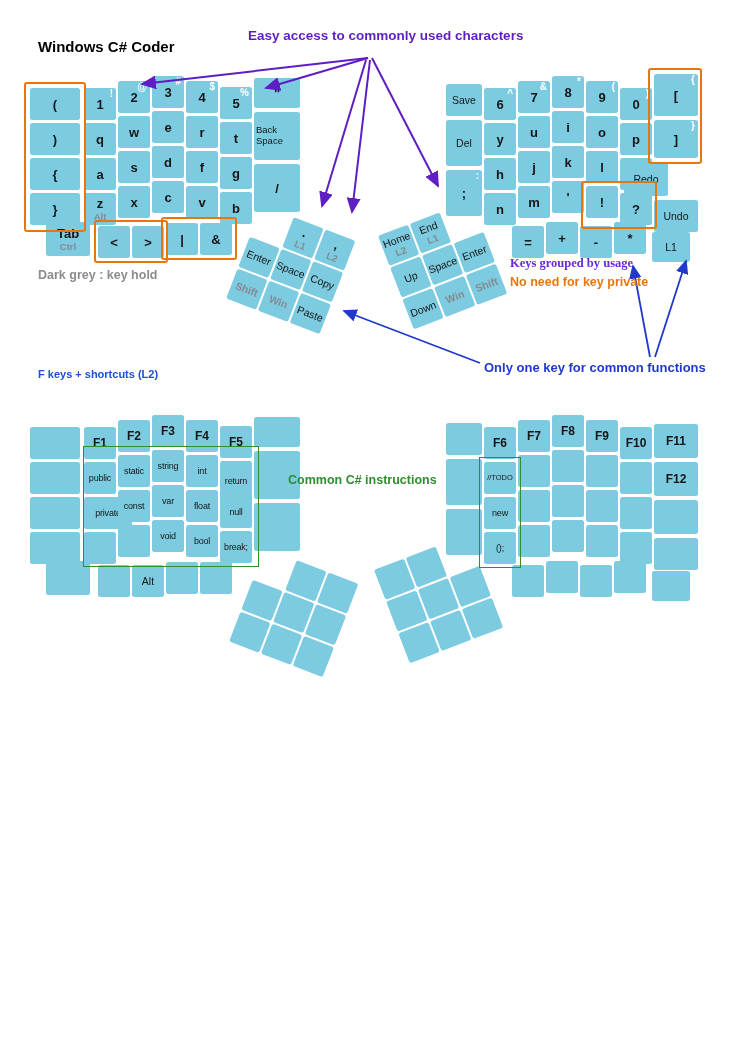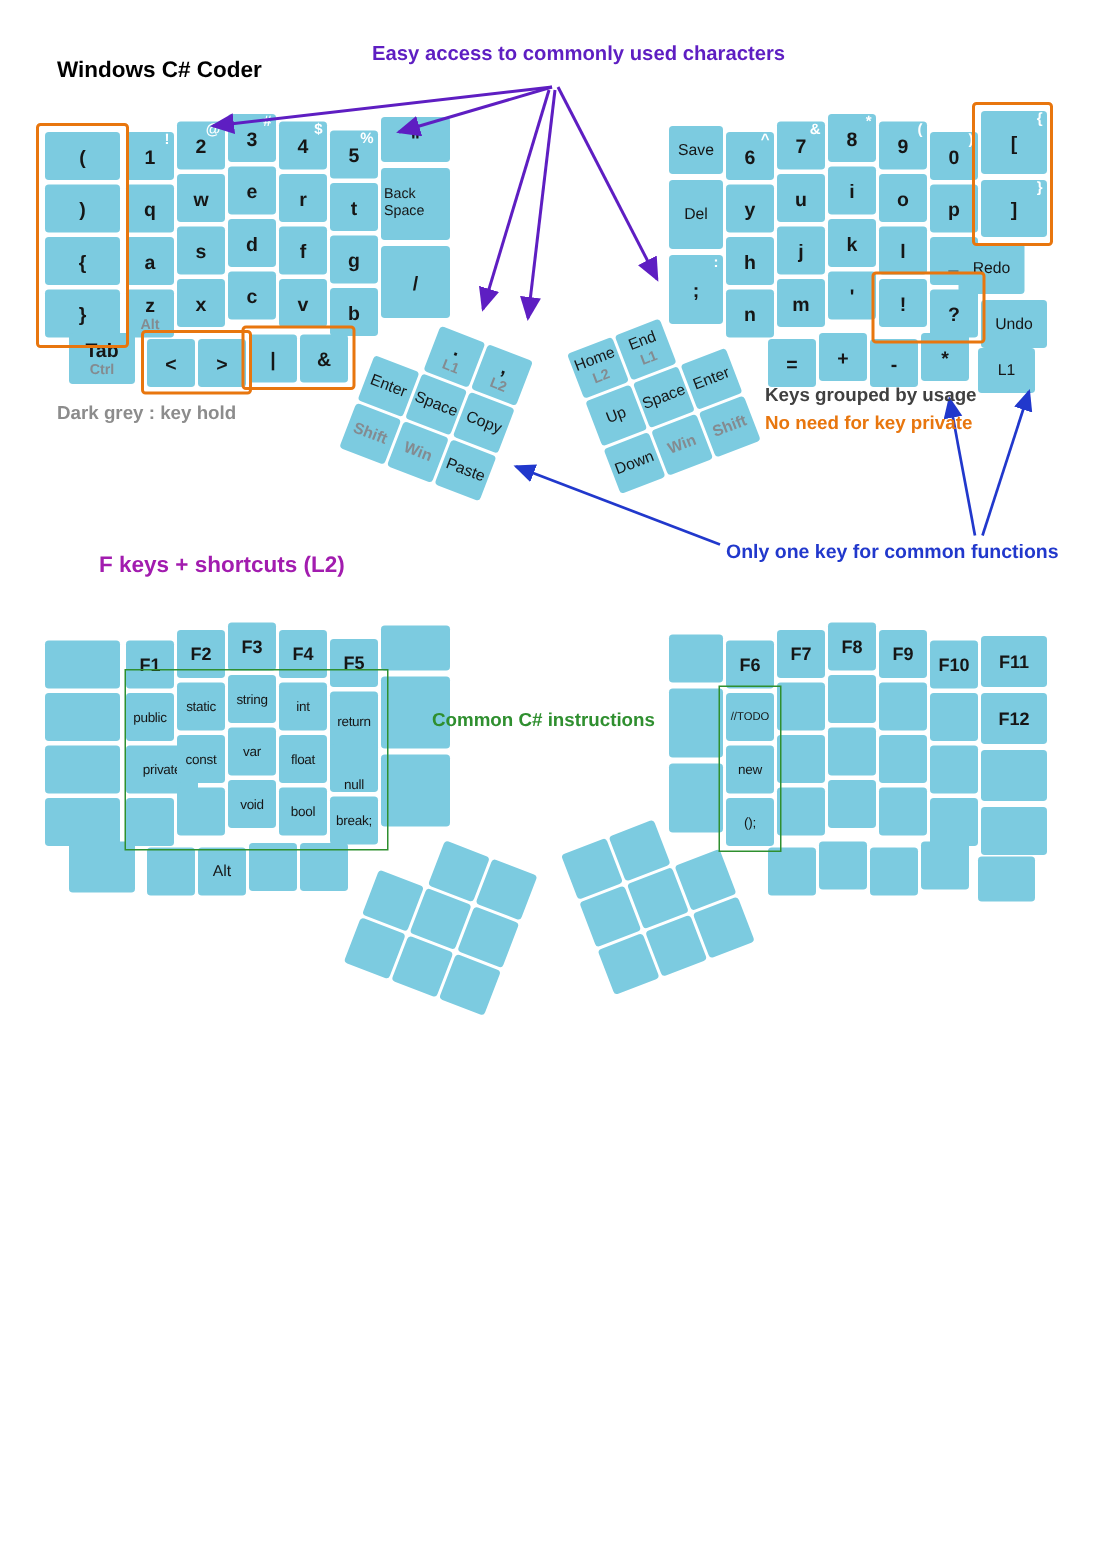--- a/index.html
+++ b/index.html
@@ -22,24 +22,24 @@
   .ksub{position:absolute;top:1px;right:3px;color:#ffffff;font-size:10px;font-weight:700;line-height:1;}
   .khold{color:#848B90;font-size:9.5px;font-weight:700;line-height:1;margin-top:2px;}
   .cluster{position:absolute;width:102px;height:102px;transform-origin:0 0;}
   .kbgroup{position:absolute;left:0;top:0;width:0;height:0;}
   .hbox{position:absolute;box-sizing:border-box;background:transparent;}
   .hbox.orange{border:2.5px solid #E8760E;border-radius:3px;}
   .hbox.green{border:1.6px solid #2F8F2F;}
   #arrows{position:absolute;left:0;top:0;pointer-events:none;}
   .note{position:absolute;line-height:1.25;}
   .t-main{left:38px;top:38px;font-size:15px;font-weight:700;color:#000;}
-  .t-layer2{left:38px;top:368px;font-size:15px;font-weight:700;color:#a21caf;margin-left:28px;}
+  .t-layer2{left:38px;top:368px;font-size:11px;font-weight:700;color:#1d4ed8;}
   .n-purple{left:248px;top:28px;font-size:13.5px;font-weight:600;color:#5E1EC2;text-align:right;}
   .n-grey{left:38px;top:268px;font-size:12.5px;font-weight:700;color:#8C8C8C;}
-  .n-orange1{left:510px;top:256px;font-size:12.5px;font-weight:600;color:#404040;}
+  .n-orange1{left:510px;top:256px;font-size:12.5px;font-weight:600;color:#6d28d9;font-family:Liberation Serif, serif;}
   .n-orange2{left:510px;top:275px;font-size:12.5px;font-weight:600;color:#E8760E;}
   .n-blue{left:484px;top:360px;font-size:13px;font-weight:600;color:#2138CC;}
   .n-green{left:288px;top:473px;font-size:12.5px;font-weight:600;color:#2F8F2F;}
 </style>
 </head>
 <body>
 
 <div id="canvas">
   <div id="keys-layer" class="kbgroup">
       <div class="kbgroup">
@@ -209,21 +209,21 @@
         </div>
         <div class="key" style="left: 552px; top: 146px; width: 32px; height: 32px;">
           <span class="kmain">k</span>
         </div>
         <div class="key" style="left: 586px; top: 151px; width: 32px; height: 32px;">
           <span class="kmain">l</span>
         </div>
         <div class="key" style="left: 620px; top: 158px; width: 32px; height: 32px;">
           <span class="kmain">_</span>
         </div>
-        <div class="key word" style="left: 639px; top: 162px; width: 44px; height: 34px;">
+        <div class="key word" style="left: 624px; top: 162px; width: 44px; height: 34px;">
           <span class="kmain">Redo</span>
         </div>
         <div class="key" style="left: 484px; top: 193px; width: 32px; height: 32px;">
           <span class="kmain">n</span>
         </div>
         <div class="key" style="left: 518px; top: 186px; width: 32px; height: 32px;">
           <span class="kmain">m</span>
         </div>
         <div class="key" style="left: 552px; top: 181px; width: 32px; height: 32px;">
           <span class="kmain">'</span>
@@ -301,21 +301,21 @@
         </div>
         <div class="key kw" style="left: 186px; top: 525px; width: 32px; height: 32px;">
           <span class="kmain">bool</span>
         </div>
         <div class="key fkey" style="left: 220px; top: 426px; width: 32px; height: 32px;">
           <span class="kmain">F5</span>
         </div>
         <div class="key kw" style="left: 220px; top: 461px; width: 32px; height: 41px;">
           <span class="kmain">return</span>
         </div>
-        <div class="key kw" style="left: 220px; top: 496px; width: 32px; height: 32px; justify-content: flex-end;">
+        <div class="key kw" style="left: 220px; top: 496px; width: 32px; height: 32px;">
           <span class="kmain">null</span>
         </div>
         <div class="key kw" style="left: 220px; top: 531px; width: 32px; height: 32px; text-align: center;">
           <span class="kmain">break;</span>
         </div>
         <div class="key" style="left: 254px; top: 417px; width: 46px; height: 30px;"></div>
         <div class="key" style="left: 254px; top: 451px; width: 46px; height: 48px;"></div>
         <div class="key" style="left: 254px; top: 503px; width: 46px; height: 48px;"></div>
         <div class="key" style="left: 46px; top: 561px; width: 44px; height: 34px;"></div>
         <div class="key" style="left: 98px; top: 565px; width: 32px; height: 32px;"></div>

